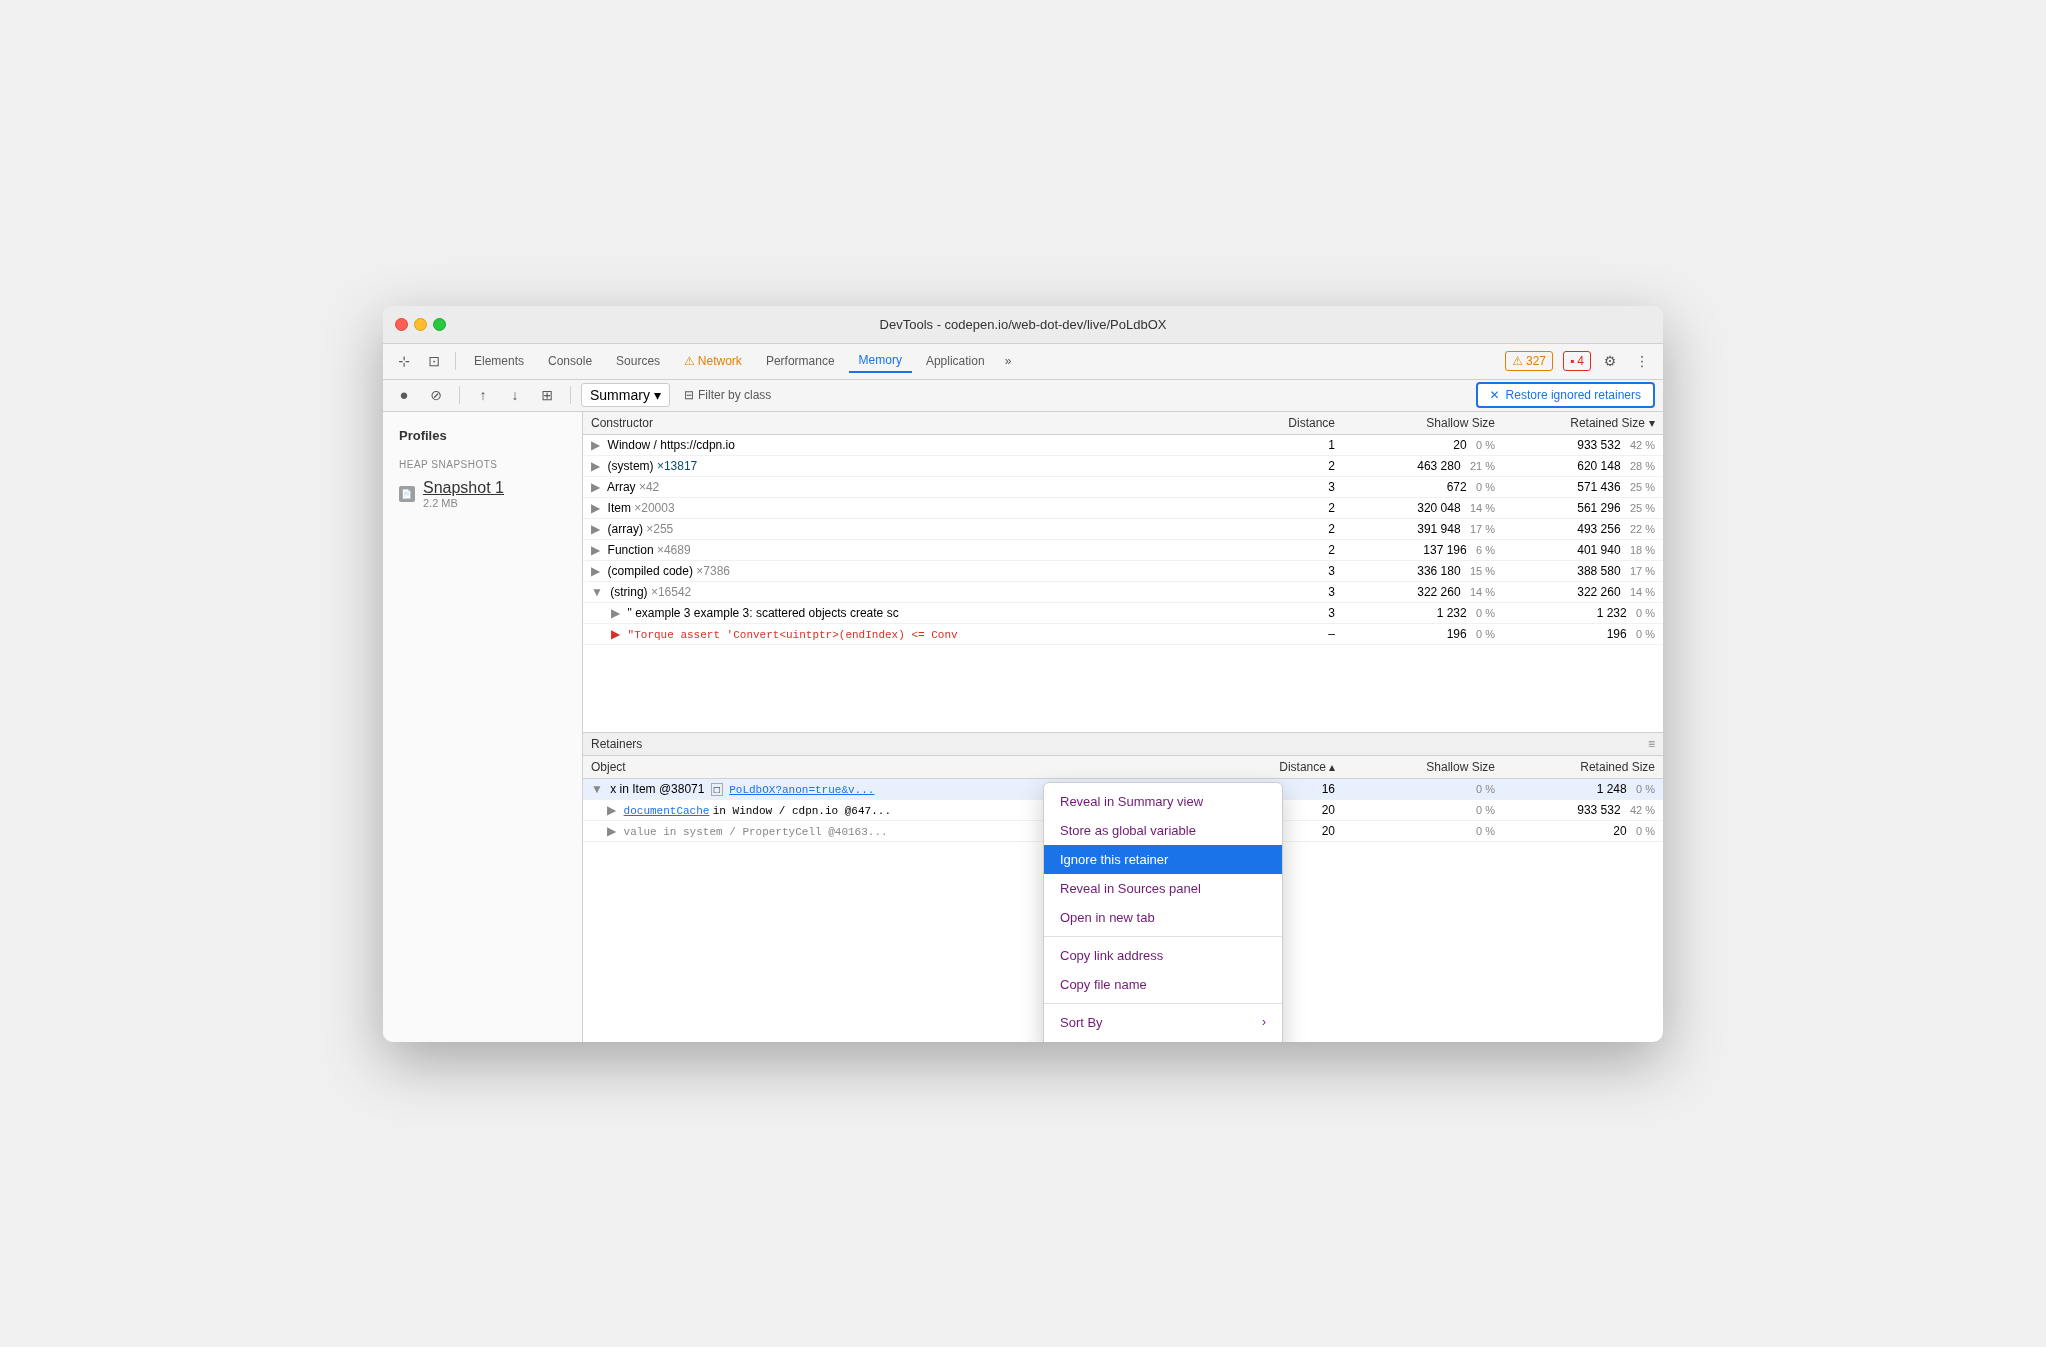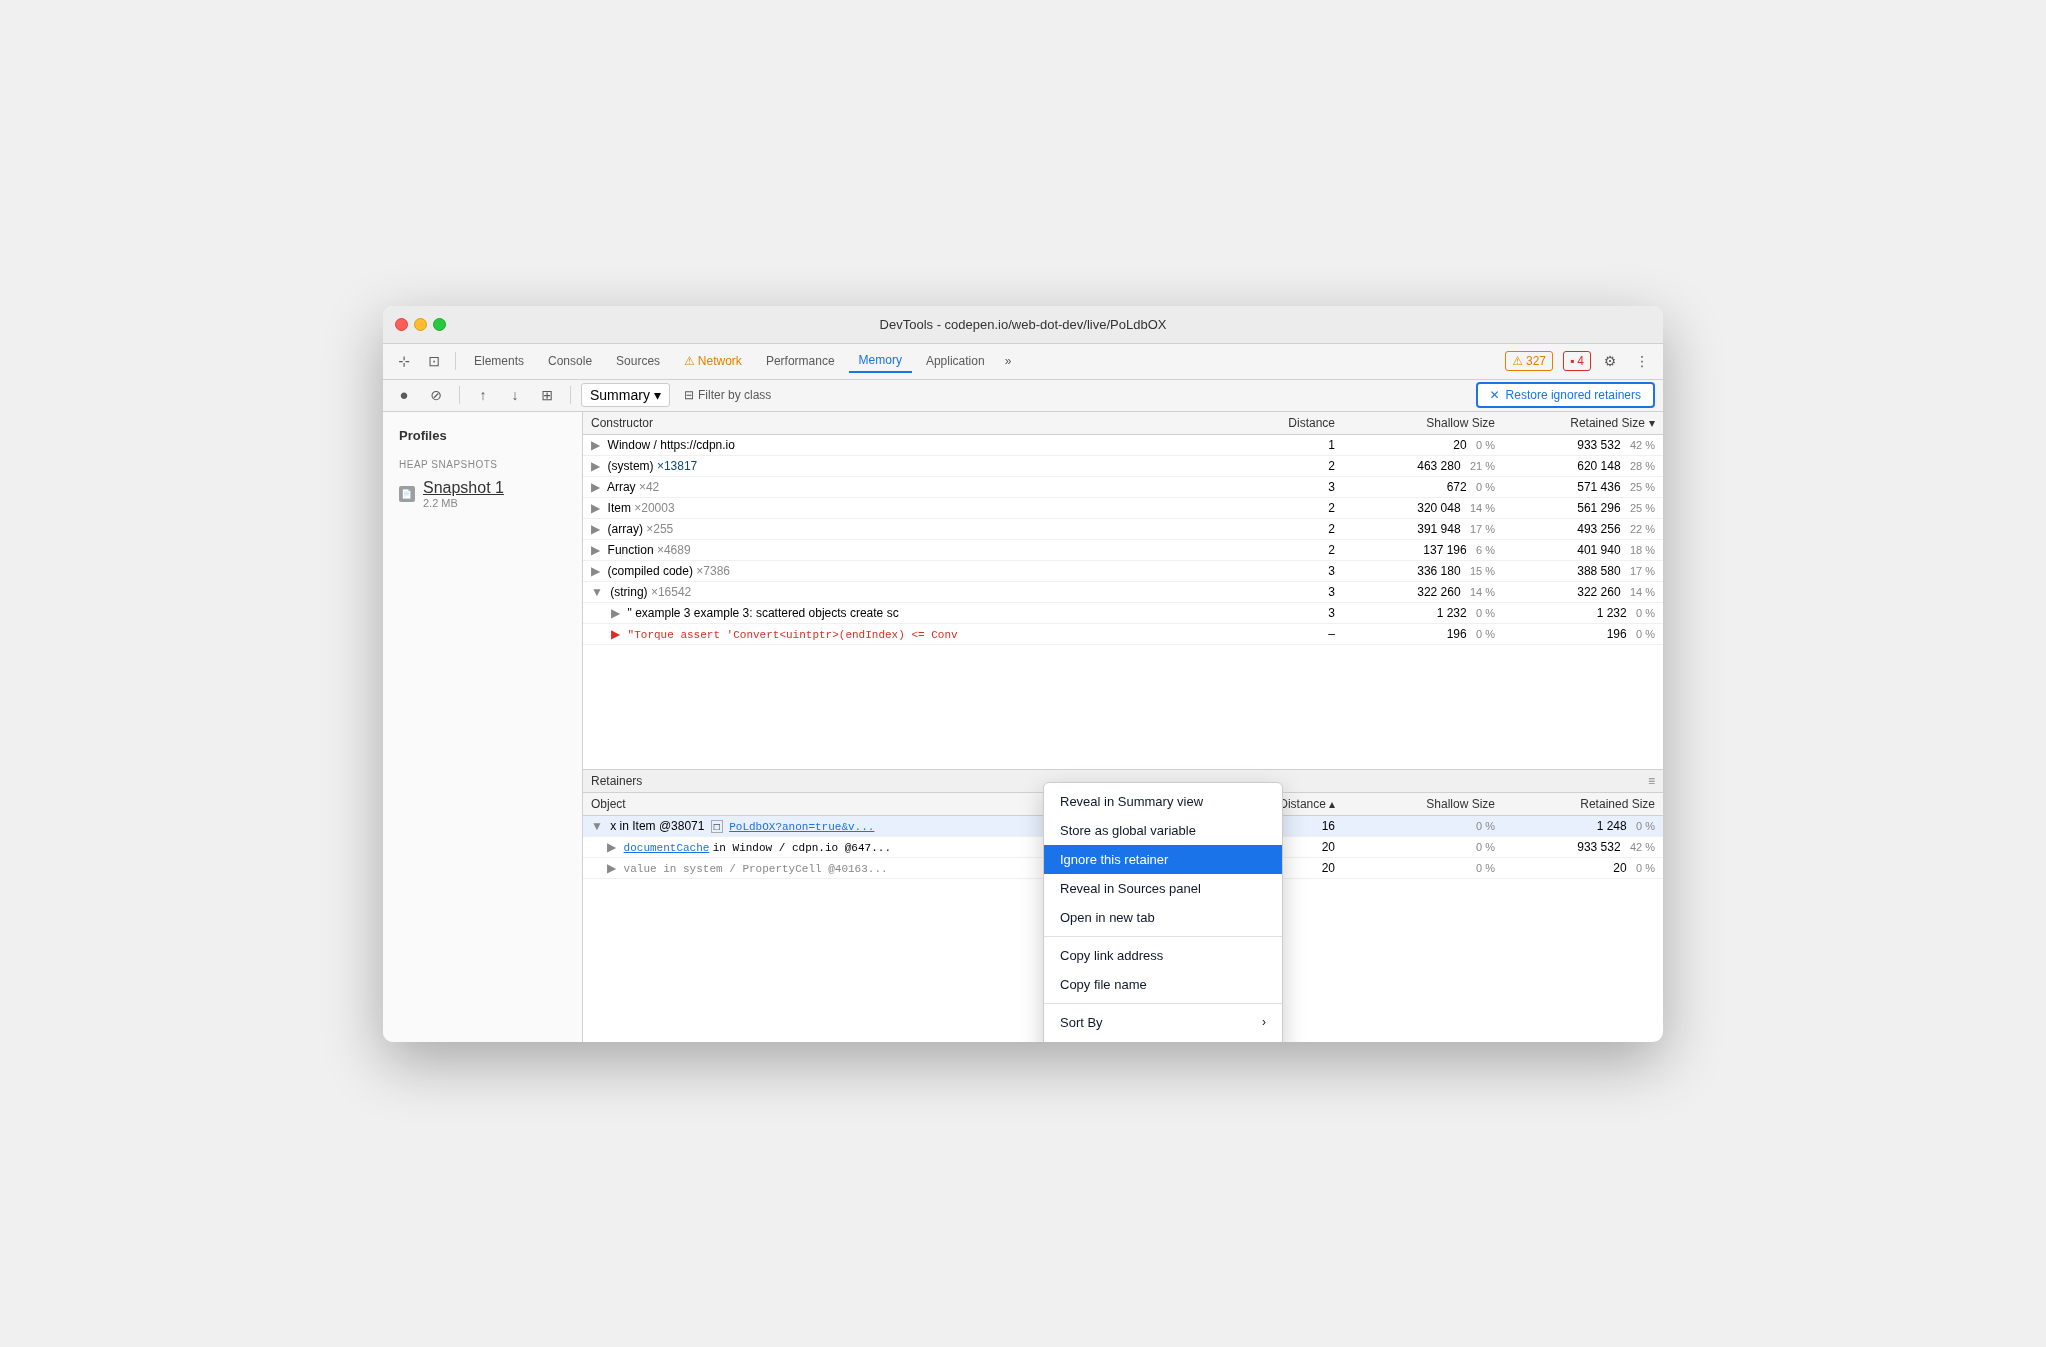--- a/index.html
+++ b/index.html
@@ -273,21 +273,20 @@
       color: #333;
     }
     .lower-section { border-top: 1px solid #d0d0d0; }
     .upper-section {
       height: 320px;
       overflow-y: auto;
     }
     .lower-section {
       flex: 1;
       overflow-y: auto;
-      margin-top: 37px;
     }
     .link-text {
       color: #1a73e8;
       text-decoration: underline;
       cursor: pointer;
     }
     .monospace { font-family: 'Courier New', monospace; font-size: 11px; }
     
     .context-menu {
       position: absolute;
@@ -298,21 +297,21 @@
       padding: 4px 0;
       min-width: 240px;
       z-index: 1000;
       top: 370px;
       left: 460px;
     }
     .context-menu-item {
       padding: 7px 16px;
       cursor: pointer;
       font-size: 13px;
-      color: #0f172a;
+      color: #701a75;
       display: flex;
       align-items: center;
       justify-content: space-between;
     }
     .context-menu-item.highlighted {
       background: #1a73e8;
       color: white;
     }
     .context-menu-sep {
       height: 1px;

